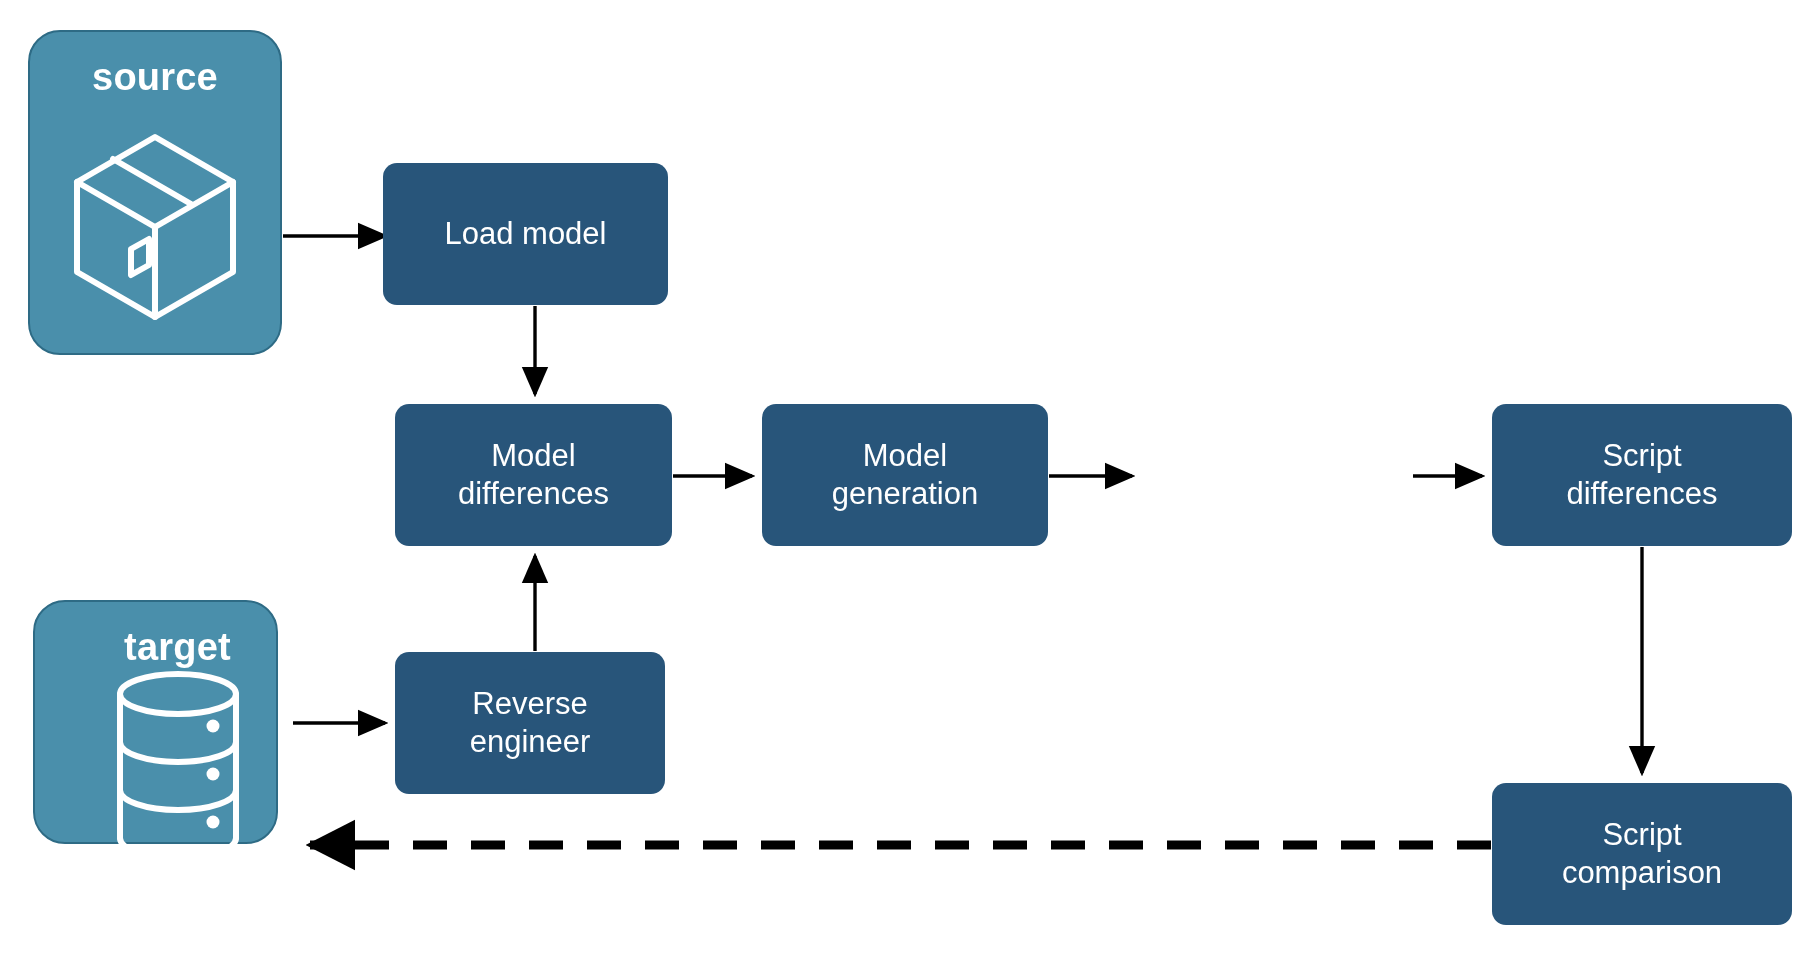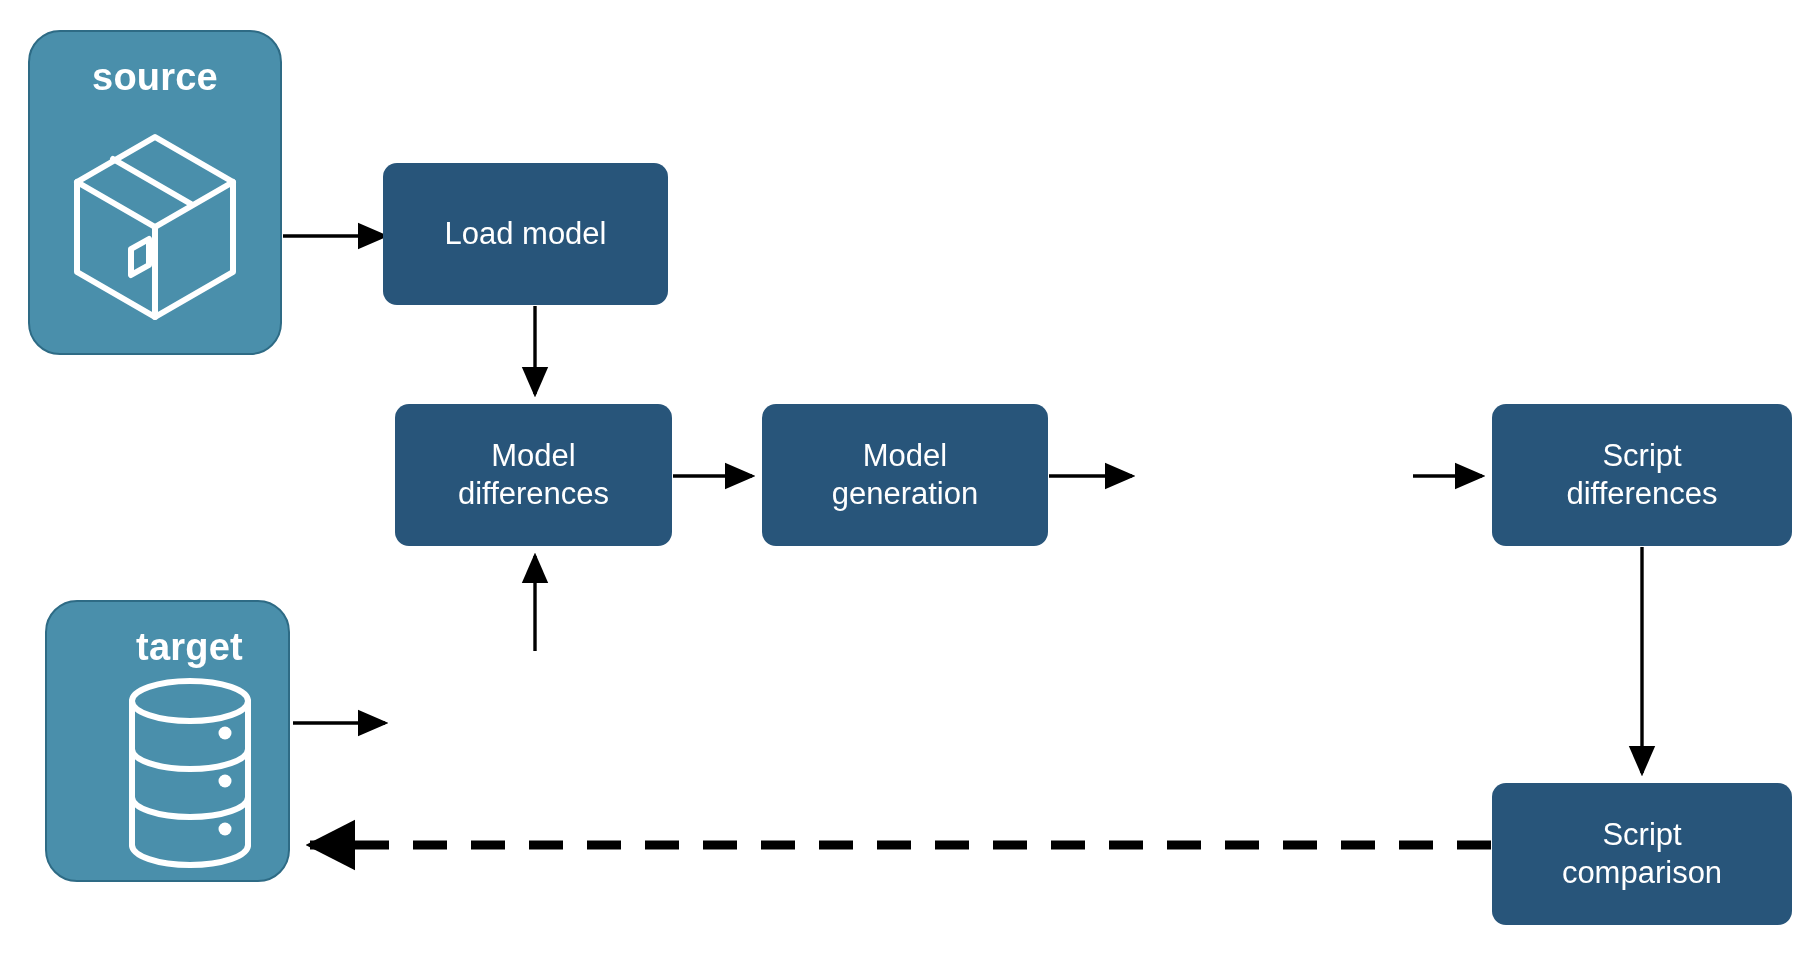--- a/index.html
+++ b/index.html
@@ -131,21 +131,21 @@
           <path d="M90 102 L168 57"></path>
           <path d="M90 102 L12 57"></path>
           <path d="M90 102 L90 192"></path>
           <path d="M48 34 L126 79"></path>
           <path d="M66 124 L84 114 L84 140 L66 150 Z"></path>
         </g>
       </svg>
     </div>
   </div>
 
-  <div class="endpoint" style="left:45px; top:600px; width:245px; height:282px;padding-left:44px;">
+  <div class="endpoint" style="left:33px; top:600px; width:245px; height:244px;padding-left:44px;">
     <div class="endpoint-label">target</div>
     <div class="endpoint-icon">
       <svg width="150" height="200" viewBox="0 0 150 200" xmlns="http://www.w3.org/2000/svg">
         <g fill="none" stroke="#ffffff" stroke-width="6" stroke-linejoin="round" stroke-linecap="round">
           <ellipse cx="75" cy="28" rx="58" ry="20"></ellipse>
           <path d="M17 28 L17 172"></path>
           <path d="M133 28 L133 172"></path>
           <path d="M17 76 A58 20 0 0 0 133 76"></path>
           <path d="M17 124 A58 20 0 0 0 133 124"></path>
           <path d="M17 172 A58 20 0 0 0 133 172"></path>
@@ -178,20 +178,26 @@
   </div>
 
 
   <div class="process" style="left:1492px; top:404px; width:300px; height:142px;">
     <div>
       <span>Script</span>
       <span>differences</span>
     </div>
   </div>
 
+  <div class="process" style="left:395px; top:652px; width:270px; height:142px;">
+    <div>
+      <span>Reverse</span>
+      <span>engineer</span>
+    </div>
+  </div>
 
   <div class="process" style="left:1492px; top:783px; width:300px; height:142px;">
     <div>
       <span>Script</span>
       <span>comparison</span>
     </div>
   </div>
 
 </div>
 

